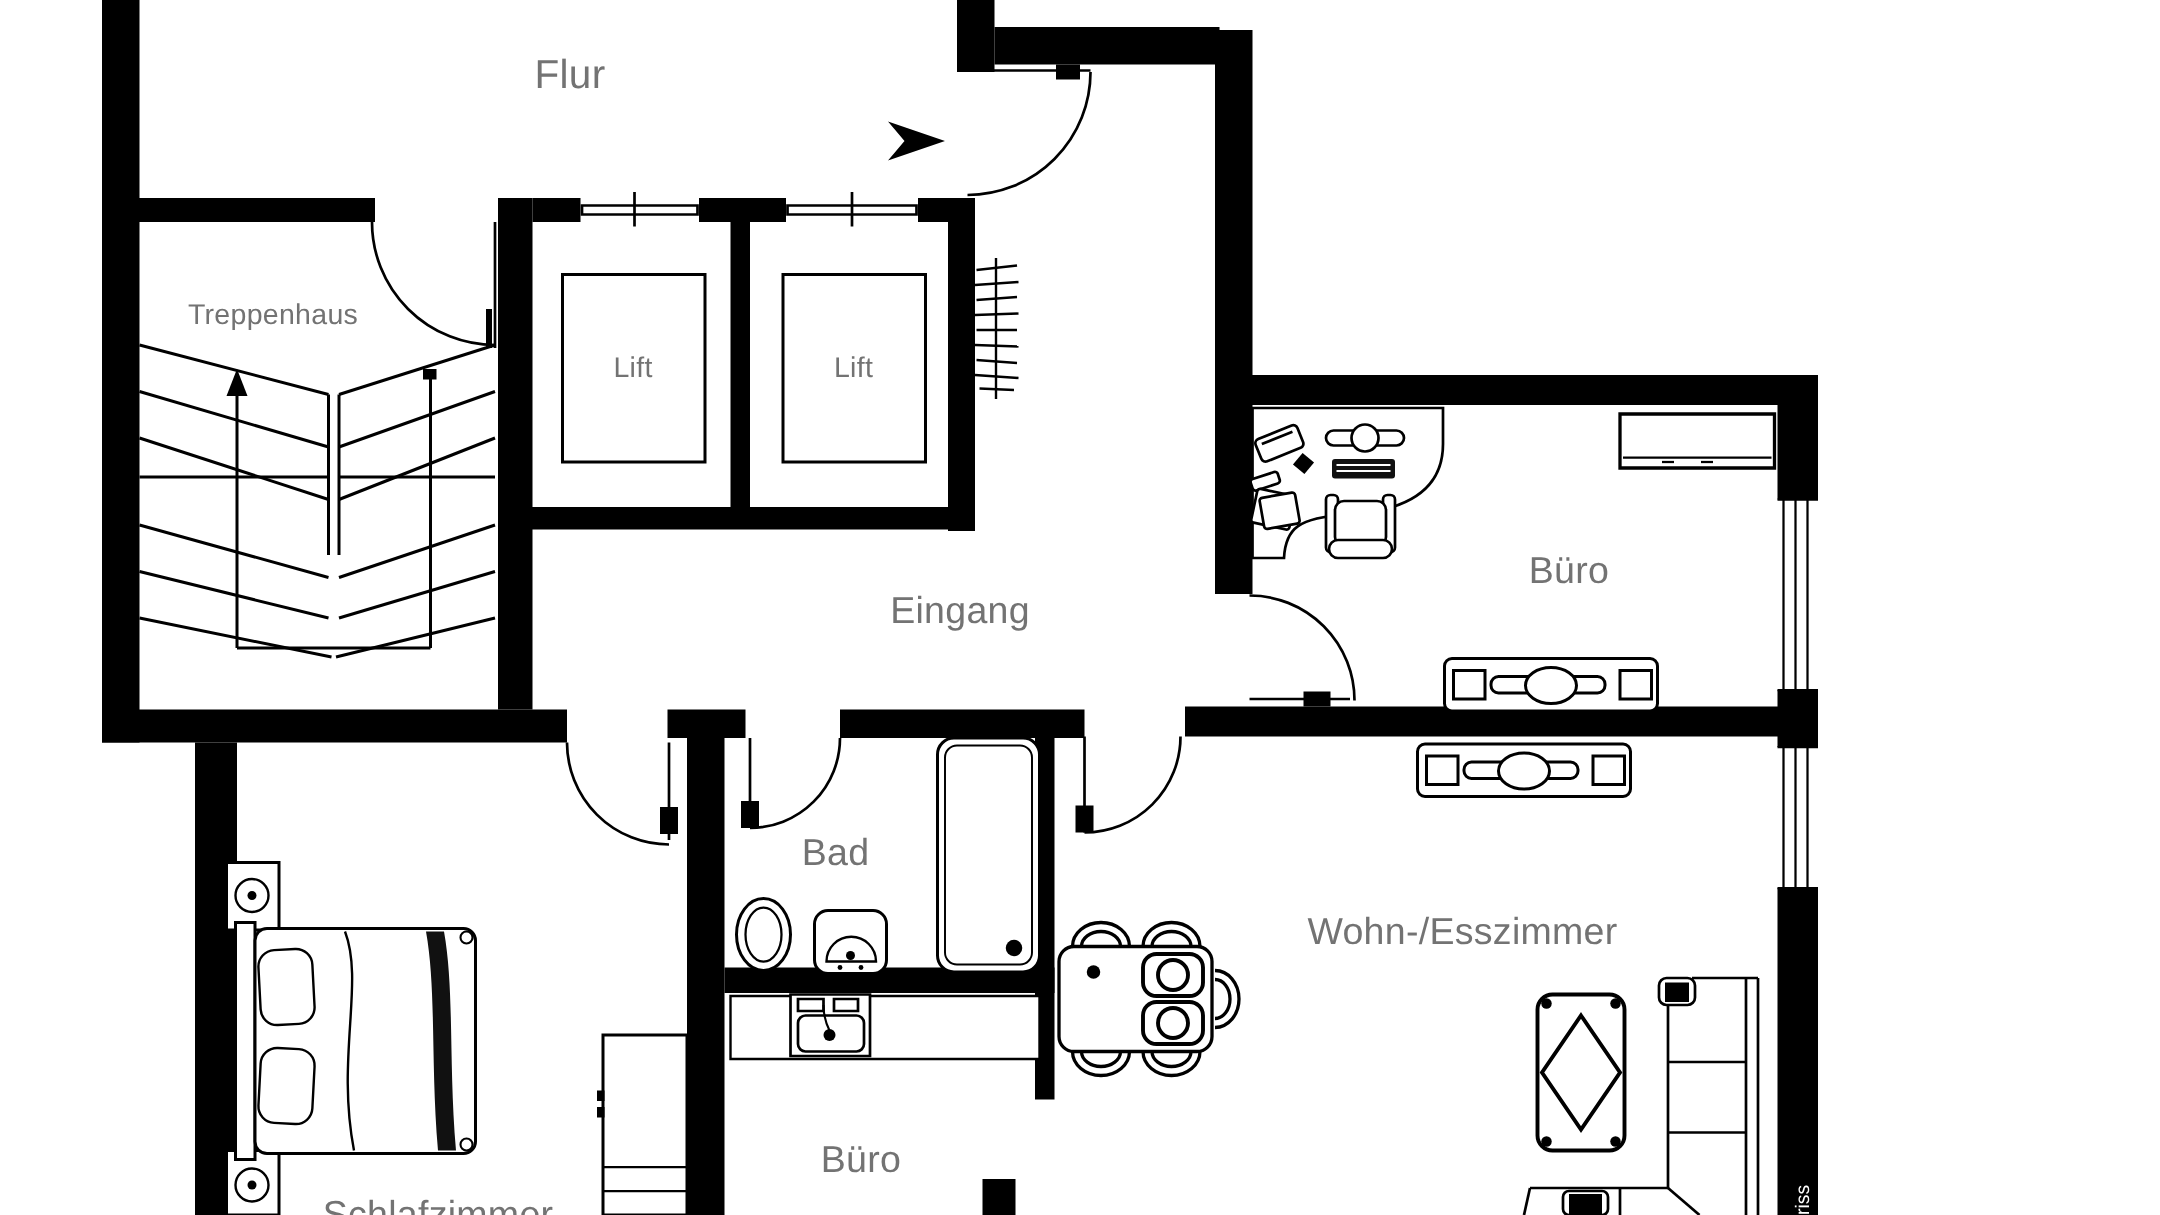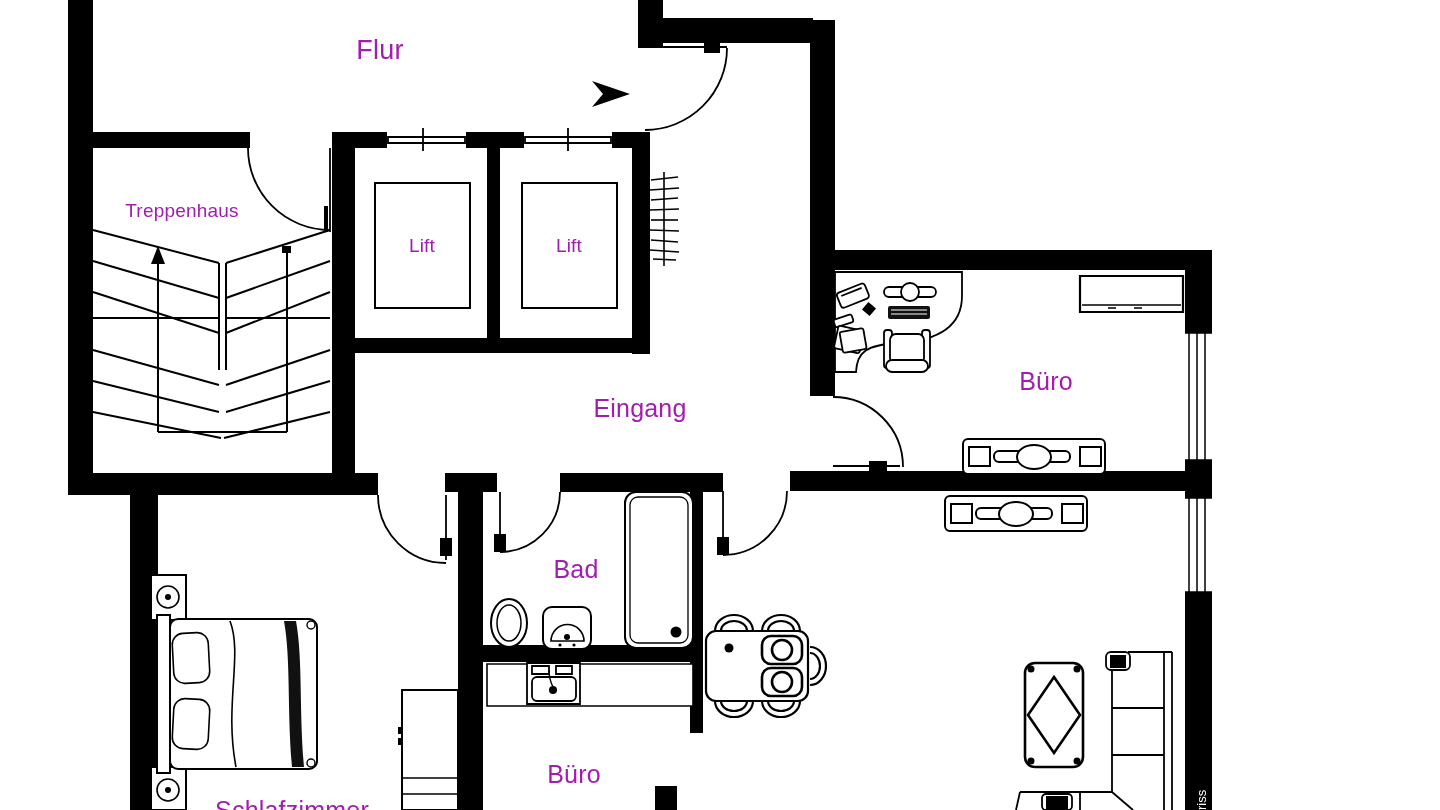--- a/index.html
+++ b/index.html
@@ -1,19 +1,19 @@
 <!DOCTYPE html>
 <html><head>
 <meta charset="utf-8">
 <style>
   html,body{margin:0;padding:0;background:#fff;}
   #plan{position:relative;width:1440px;height:810px;background:#ffffff;overflow:hidden;
         font-family:"Liberation Sans",sans-serif;}
   .wall{position:absolute;background:#000;}
-  .room-label{position:absolute;transform:translate(-50%,-50%);color:#a21caf;
+  .room-label{position:absolute;transform:translate(-50%,-50%);color:#737373;
               font-size:25px;white-space:nowrap;letter-spacing:0.2px;text-align:center;}
   .room-label.small{font-size:19px;}
   svg{position:absolute;left:0;top:0;}
   svg *{vector-effect:non-scaling-stroke;}
 </style>
 </head>
 <body>
 
 <div id="plan">
 
@@ -298,17 +298,18 @@
 
     <text x="1206" y="810" transform="rotate(-90 1206 810)" fill="#ffffff" stroke="none" font-size="13" font-family="Liberation Sans, sans-serif">riss</text>
   </svg>
 
   <div class="room-label" style="left:380px;top:50px;font-size:27px">Flur</div>
   <div class="room-label small" style="left:182px;top:211px">Treppenhaus</div>
   <div class="room-label small" style="left:422px;top:246px">Lift</div>
   <div class="room-label small" style="left:569px;top:246px">Lift</div>
   <div class="room-label" style="left:640px;top:408px">Eingang</div>
   <div class="room-label" style="left:1046px;top:381px">Büro</div>
-  <div class="room-label" style="left:576px;top:569px">Bad</div>
+  <div class="room-label" style="left:557px;top:569px">Bad</div>
+  <div class="room-label" style="left:975px;top:622px">Wohn-/Esszimmer</div>
   <div class="room-label" style="left:574px;top:774px">Büro</div>
   <div class="room-label" style="left:292px;top:796px;transform:translate(-50%,0)">Schlafzimmer</div>
 
 </div>
 
 </body></html>

